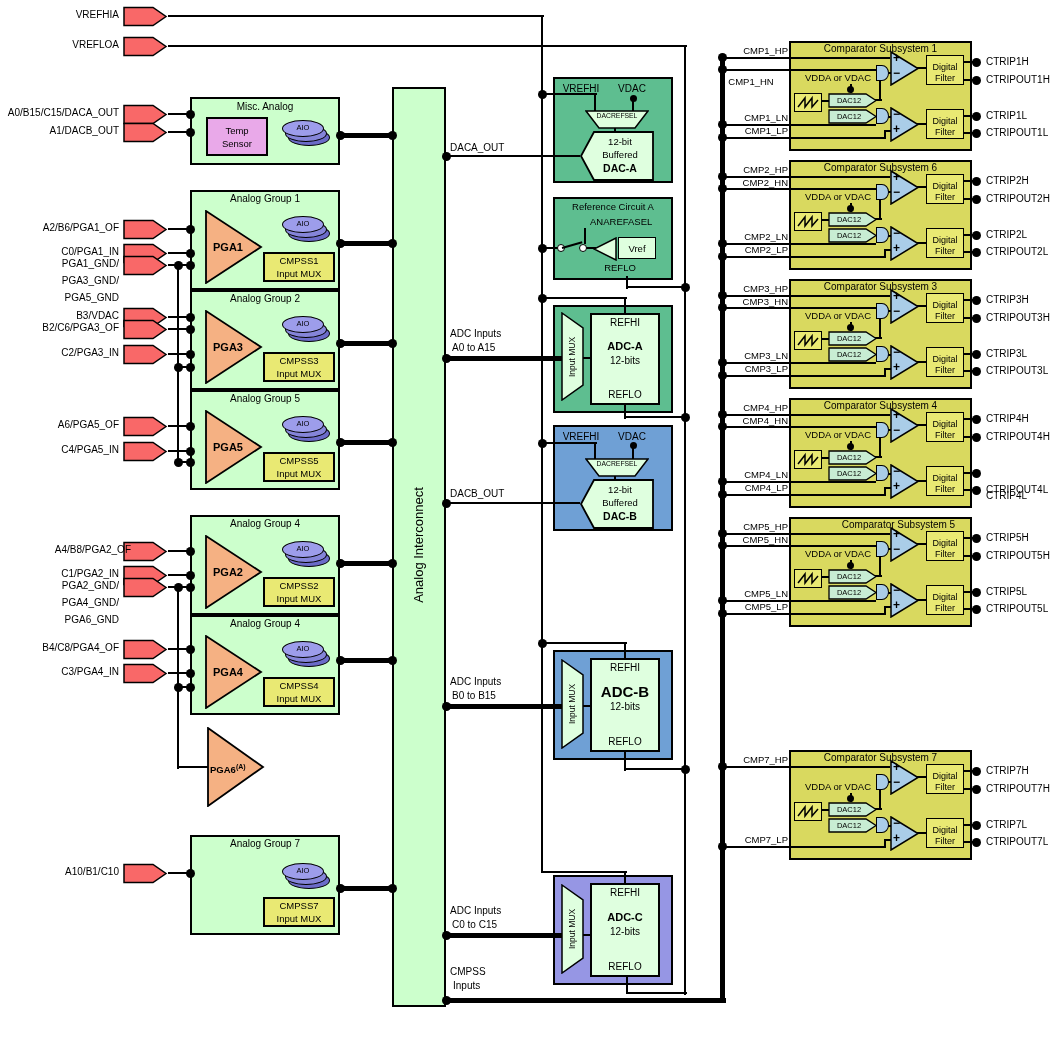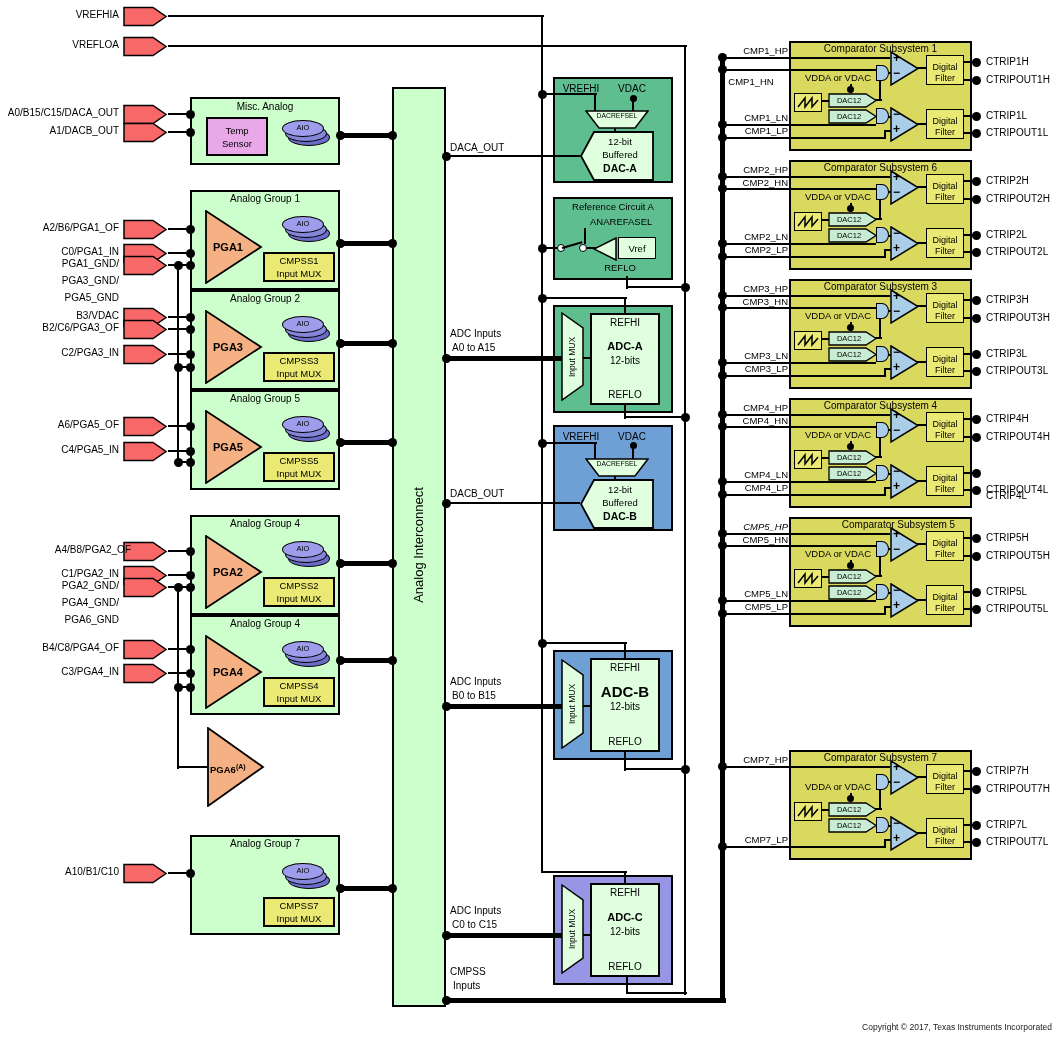--- a/index.html
+++ b/index.html
@@ -149,21 +149,20 @@
   <div class="lbl" style="left:450px;top:328px;">ADC Inputs</div>
   <div class="lbl" style="left:452px;top:342px;">A0 to A15</div>
   <div class="lbl" style="left:450px;top:488px;">DACB_OUT</div>
   <div class="lbl" style="left:450px;top:676px;">ADC Inputs</div>
   <div class="lbl" style="left:452px;top:690px;">B0 to B15</div>
   <div class="lbl" style="left:450px;top:905px;">ADC Inputs</div>
   <div class="lbl" style="left:452px;top:919px;">C0 to C15</div>
   <div class="lbl" style="left:450px;top:966px;">CMPSS</div>
   <div class="lbl" style="left:453px;top:980px;">Inputs</div>
 
-  <div class="copy r" style="left:600px;top:1022px;width:452px;">Copyright © 2017, Texas Instruments Incorporated</div>
 <div class="wire" style="left: 168px; top: 15px; width: 376px; height: 2px;"></div>
     <div class="wire" style="left: 168px; top: 45px; width: 519px; height: 2px;"></div>
     <div class="wire" style="left: 168px; top: 113px; width: 24px; height: 2px;"></div>
     <div class="wire" style="left: 168px; top: 131px; width: 24px; height: 2px;"></div>
     <div class="wire" style="left: 168px; top: 228px; width: 24px; height: 2px;"></div>
     <div class="wire" style="left: 168px; top: 252px; width: 24px; height: 2px;"></div>
     <div class="wire" style="left: 168px; top: 264px; width: 24px; height: 2px;"></div>
     <div class="wire" style="left: 168px; top: 316px; width: 24px; height: 2px;"></div>
     <div class="wire" style="left: 168px; top: 328px; width: 24px; height: 2px;"></div>
     <div class="wire" style="left: 168px; top: 353px; width: 24px; height: 2px;"></div>
@@ -803,21 +802,21 @@
     <div class="wire" style="left:8px;top:83px;width:154px;height:2px;"></div>
     <div class="wire" style="left:8px;top:96px;width:164px;height:2px;"></div>
     <div class="wire" style="left:170px;top:90px;width:2px;height:8px;"></div>
     <div class="wire" style="left:170px;top:89px;width:7px;height:2px;"></div>
 
     <div class="dot" style="left:4px;top:12px;"></div>
     <div class="dot" style="left:4px;top:24px;"></div>
     <div class="dot" style="left:4px;top:79px;"></div>
     <div class="dot" style="left:4px;top:92px;"></div>
 
-    <div class="lbl r" style="left:0;top:4px;width:74px;font-style:italic;">CMP5_HP</div>
+    <div class="lbl r" style="left:0;top:4px;width:74px;">CMP5_HP</div>
     <div class="lbl r" style="left:0;top:17px;width:74px;">CMP5_HN</div>
     <div class="lbl r" style="left:0;top:71px;width:74px;">CMP5_LN</div>
     <div class="lbl r" style="left:0;top:84px;width:74px;">CMP5_LP</div>
 
     <div class="lbl c" style="left:82px;top:31px;width:84px;">VDDA or VDAC</div>
     <div class="wire" style="left:136px;top:43px;width:2px;height:9px;"></div>
     <div class="sdot" style="left:133px;top:45px;"></div>
 
     <div class="rampbox">
       <svg width="24" height="15">

